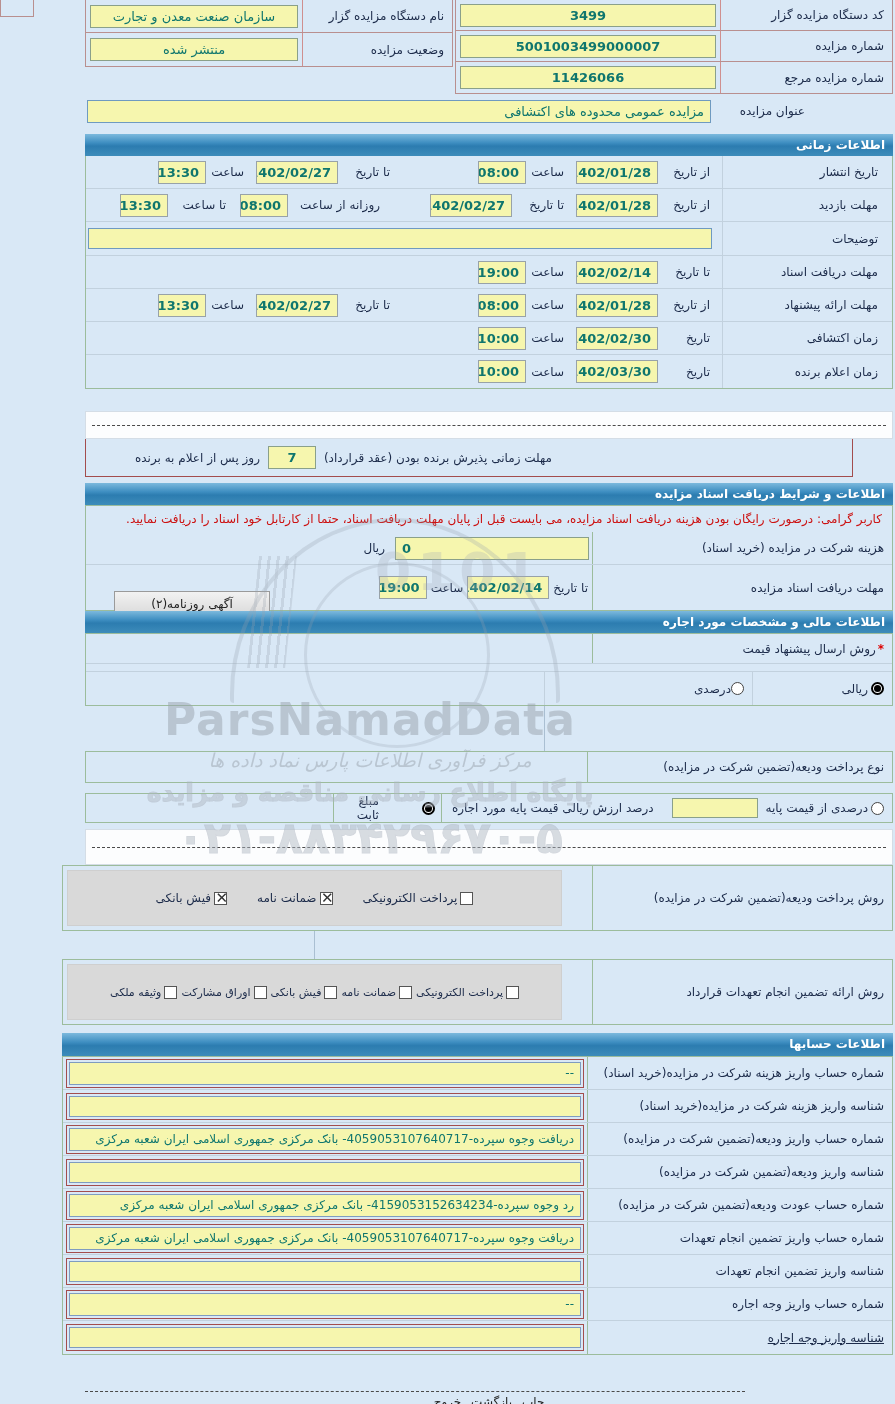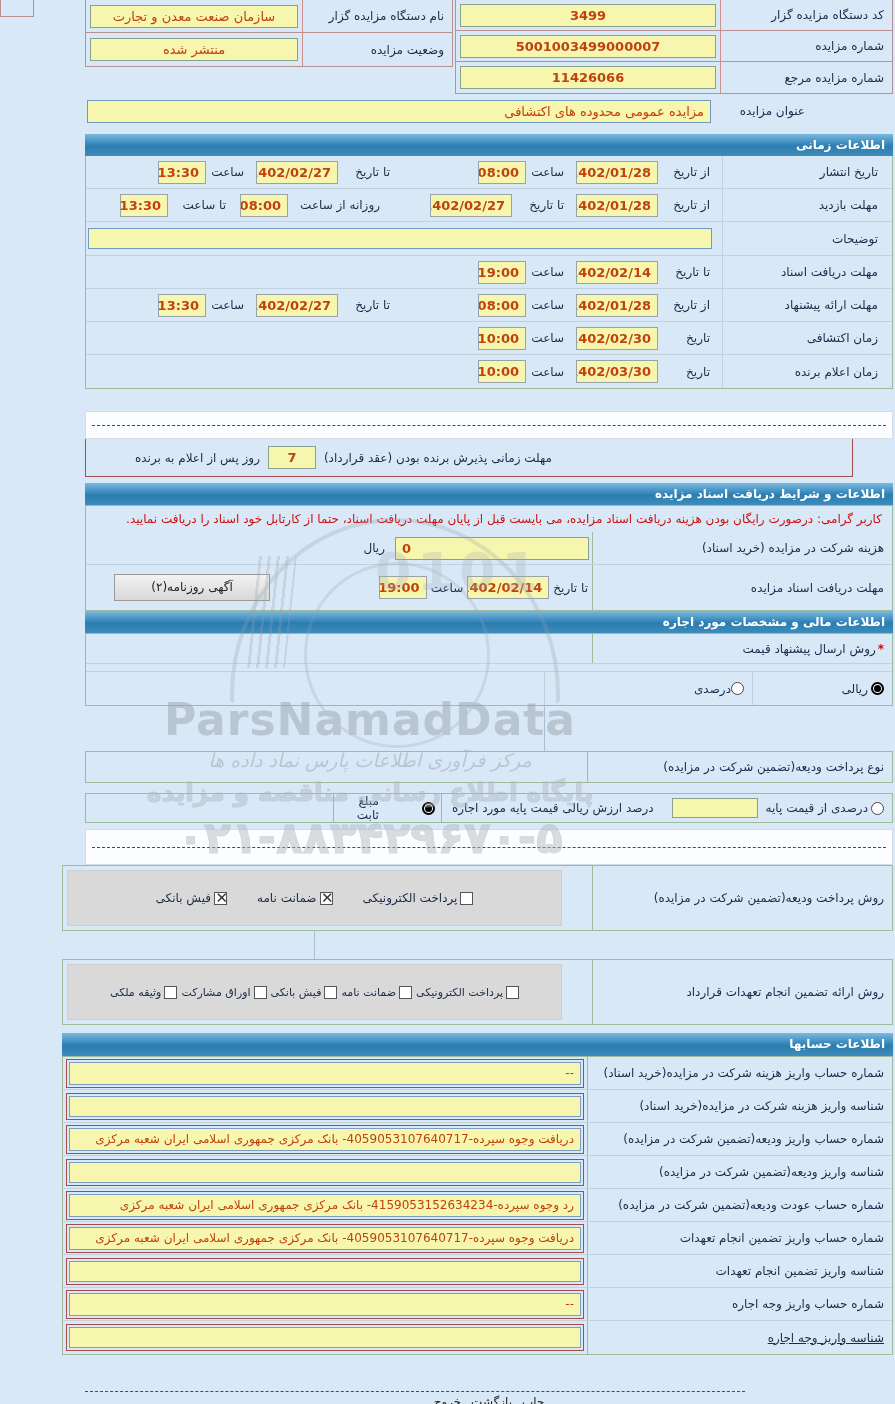--- a/index.html
+++ b/index.html
@@ -12,21 +12,21 @@
   .content-wide { margin:0 2px 0 62px; position:relative; }
 
   
   .top-area { position:relative; height:126px; }
   .tr-table { position:absolute; top:0; right:0; width:438px; border:1px solid #b98f8f; border-top:none; }
   .tl-table { position:absolute; top:0; left:0; width:368px; border:1px solid #b98f8f; border-top:none; }
   .trow { display:flex; align-items:center; height:31px; border-bottom:1px solid #b98f8f; }
   .trow:last-child { border-bottom:none; }
   .t-lbl { width:172px; padding-right:8px; border-left:1px solid #cf8f8f; align-self:stretch; display:flex; align-items:center; }
   .t-val-wrap { flex:1; padding:3px 4px; }
-  .inp { background:#f6f6ae; border:1px solid #8aa08a; min-height:21px; line-height:21px; padding:0 6px; font-weight:bold; font-size:13px; color:#c2410c; overflow:hidden; white-space:nowrap; }
+  .inp { background:#f6f6ae; border:1px solid #8aa08a; min-height:21px; line-height:21px; padding:0 6px; font-weight:bold; font-size:13px; color:#0f766e; overflow:hidden; white-space:nowrap; }
   .inp.center { text-align:center; }
   .title-row { position:absolute; bottom:0; left:0; right:0; height:30px; display:flex; align-items:center; }
   .title-row .t-lbl2 { width:180px; padding-right:88px; }
   .title-row .inp { flex:1; margin:0 2px 0 2px; border-color:#6f9ac0; font-weight:normal; }
 
   
   .sec-header { height:22px; line-height:22px; padding:0 8px; color:#fff; font-weight:bold;
     background:linear-gradient(180deg,#7cb9dd 0%,#3e8ec1 40%,#2c7cb0 55%,#3d8cba 100%); }
 
   
@@ -56,21 +56,21 @@
   .f-table { border:1px solid #9cbc9c; background:#d9e8f6; }
   .f-row { display:flex; align-items:center; min-height:30px; border-bottom:1px solid #c2d1de; position:relative; }
   .f-row:last-child { border-bottom:none; }
   .f-label { width:300px; padding-right:8px; align-self:stretch; display:flex; align-items:center; border-left:1px solid #9cbc9c; }
   .warning-row { padding:6px 10px; color:#cc1111; }
   .fee-row { height:33px; }
   .fee-row .inp { width:194px; text-align:left; direction:ltr; }
   .fee-unit { margin-right:10px; }
   .deadline-row { height:45px; }
   .mini-lbl { padding:0 4px 0 4px; }
-  .news-btn { position:absolute; left:28px; top:9px; width:156px; height:27px; line-height:25px; text-align:center;
+  .news-btn { position:absolute; left:28px; top:26px; width:156px; height:27px; line-height:25px; text-align:center;
     background:linear-gradient(180deg,#f2f2f2,#d8d8d8); border:1px solid #9a9a9a; color:#222; cursor:pointer; }
   .req { color:#dd0000; font-weight:bold; margin-left:2px; }
 
   .radio-row { height:33px; }
   .radio-cell-1 { width:140px; padding-right:8px; display:flex; align-items:center; align-self:stretch; border-left:1px solid #c2d1de; }
   .radio-cell-2 { width:208px; padding-right:8px; display:flex; align-items:center; align-self:stretch; border-left:1px solid #c2d1de; }
 
   .spacer1 { height:45px; position:relative; }
   .spacer1::after { content:""; position:absolute; top:0; bottom:0; right:348px; border-left:1px solid #aabfd2; }
   .spacer2 { height:28px; position:relative; }

